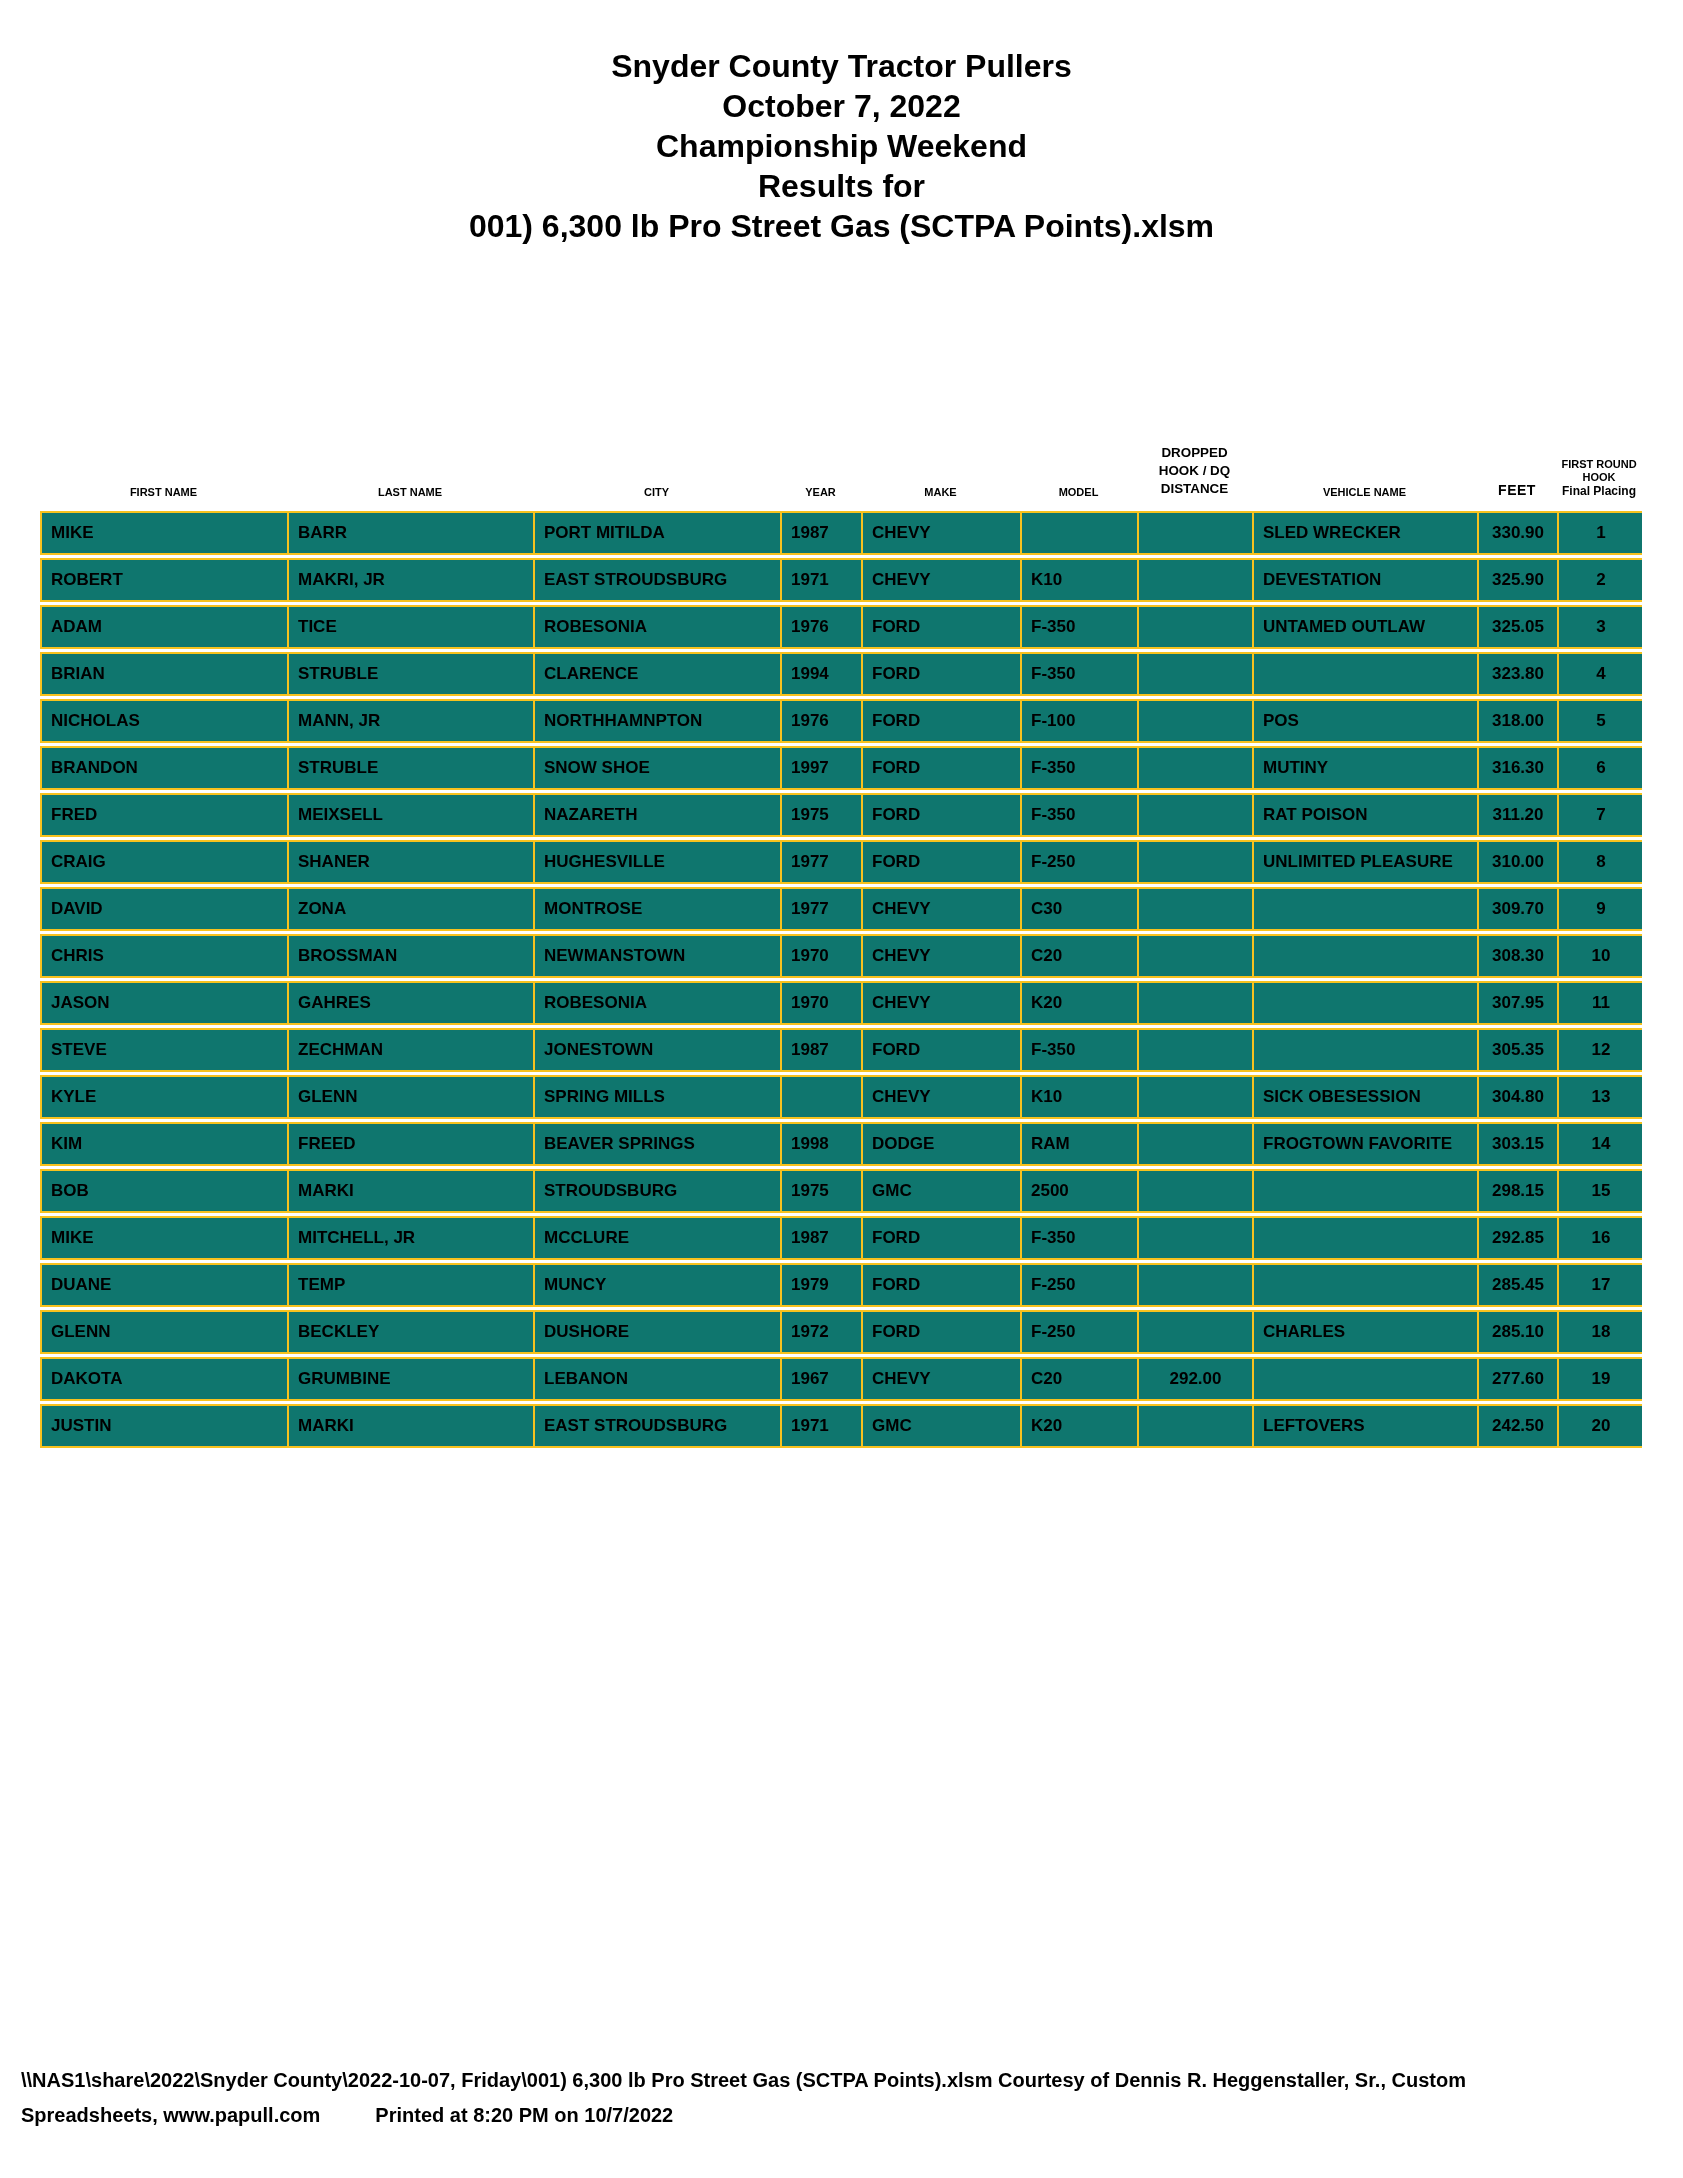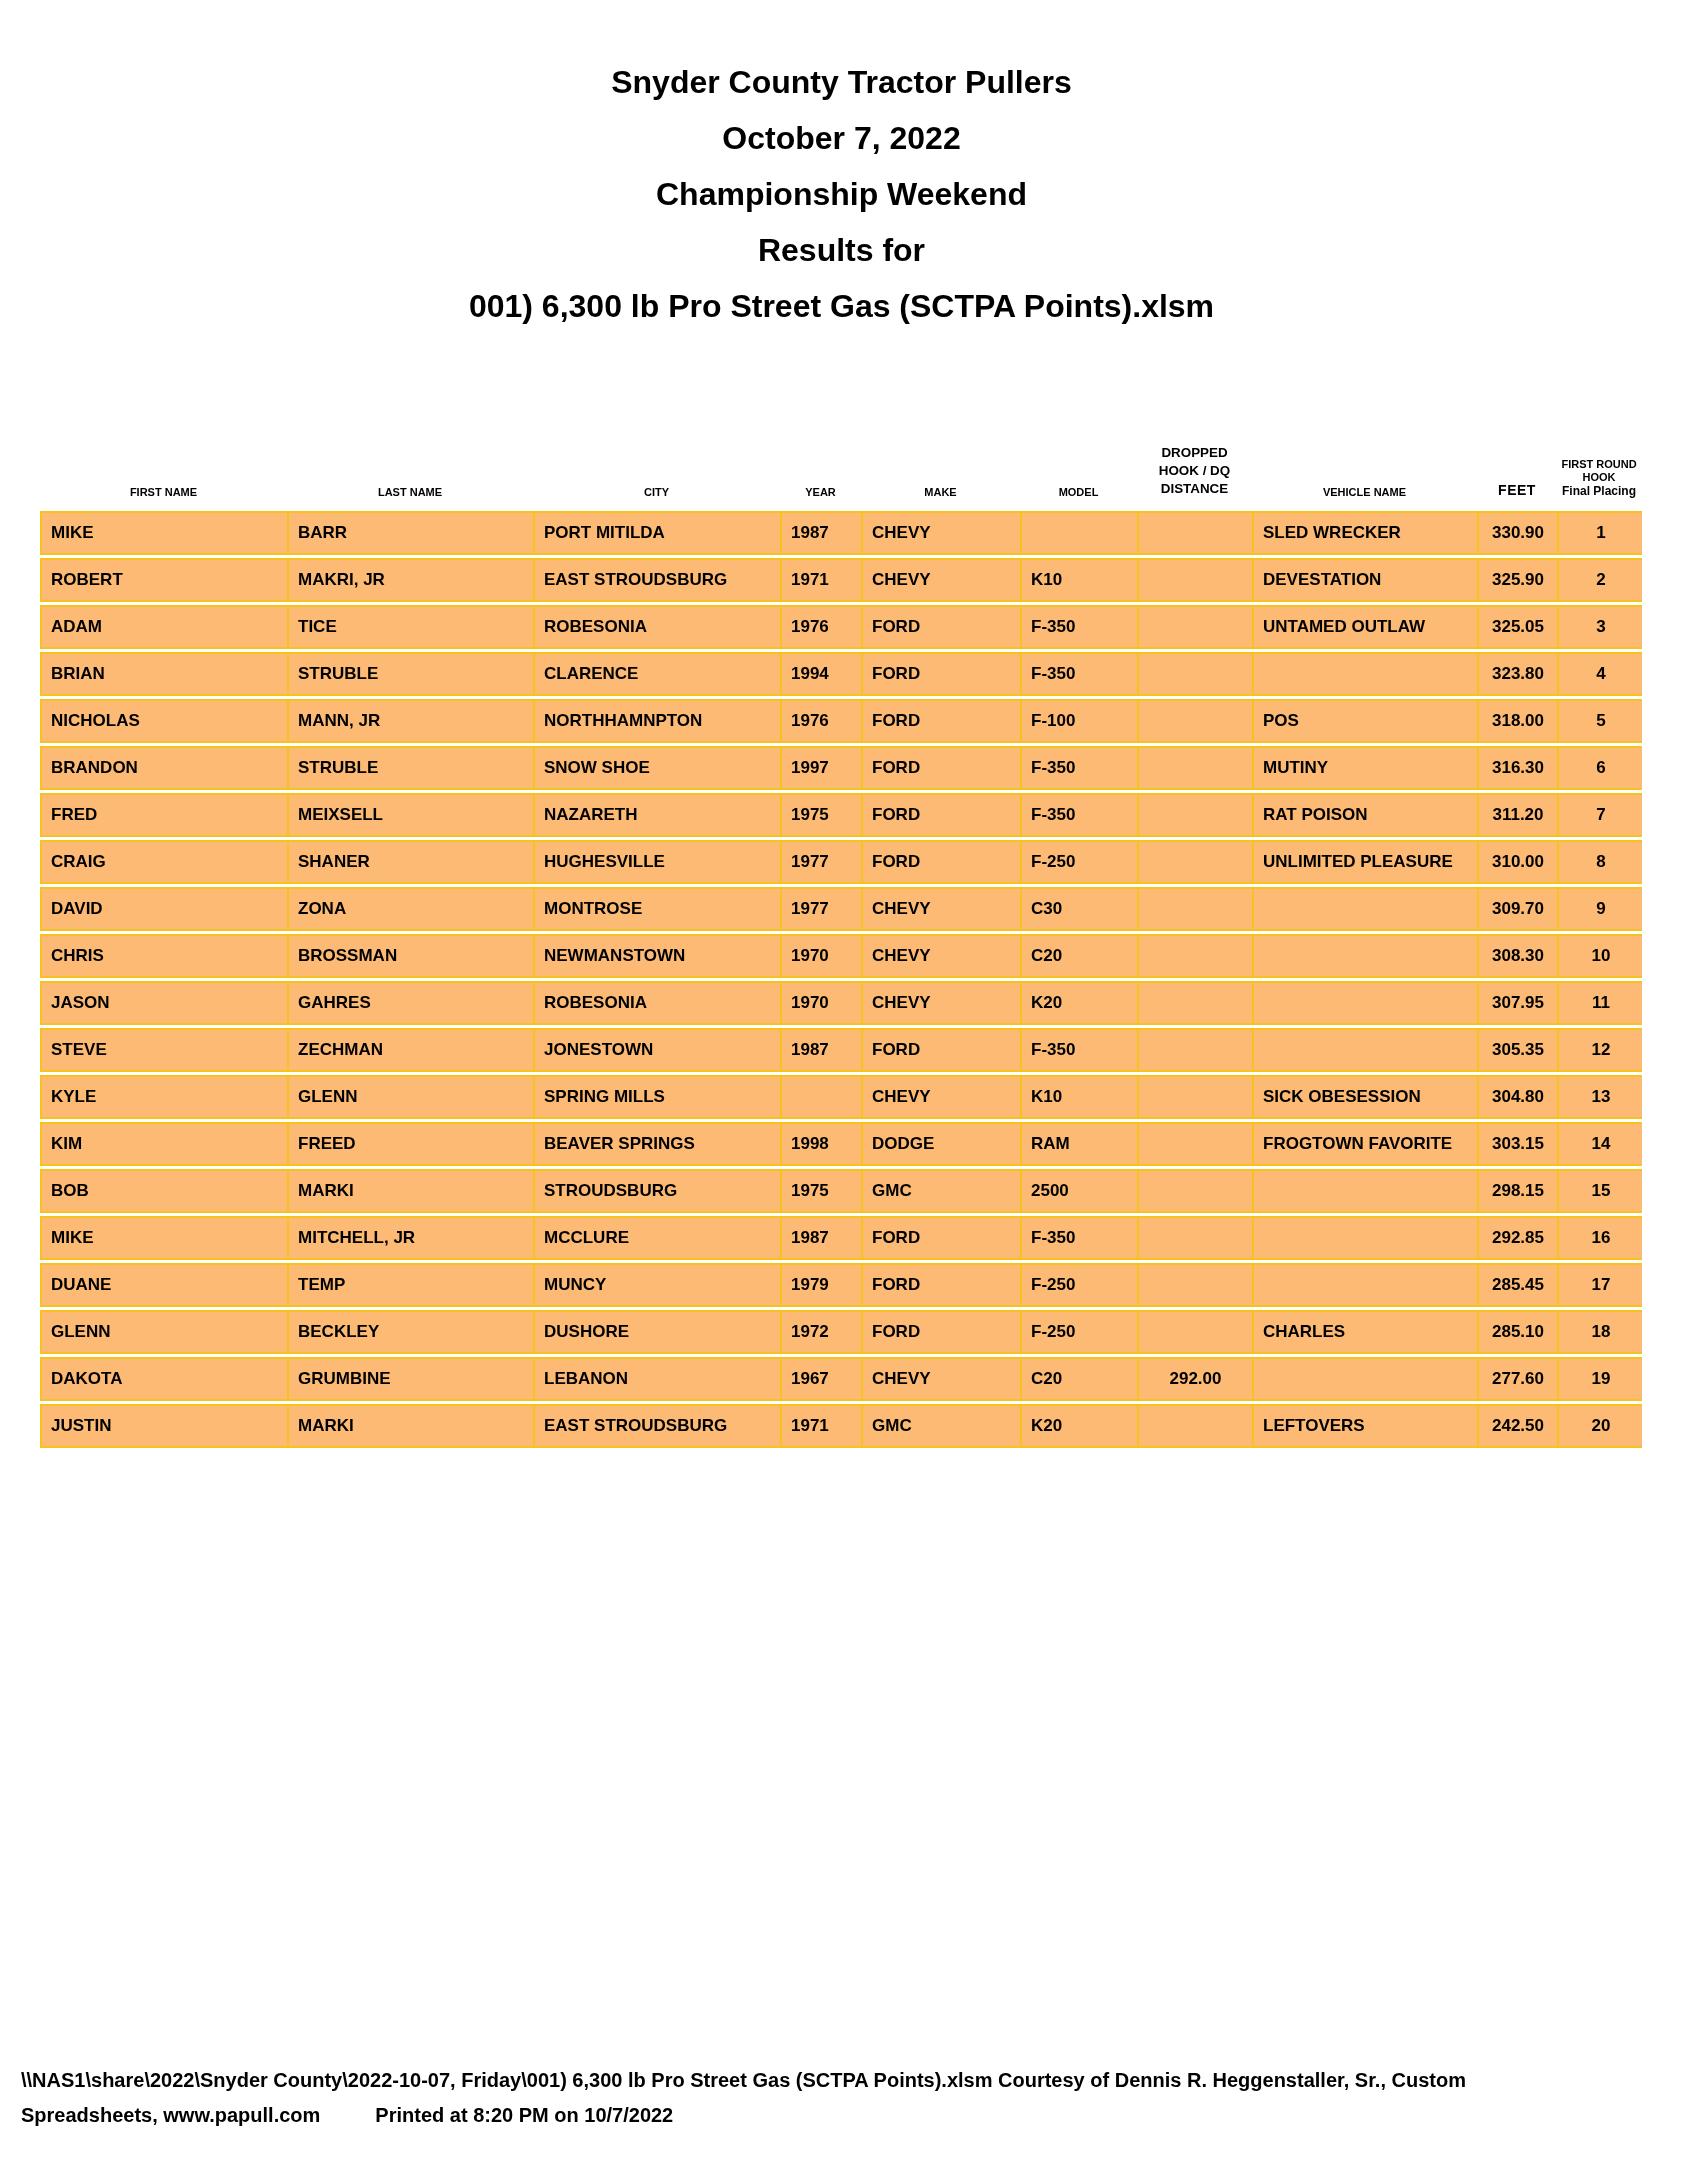--- a/index.html
+++ b/index.html
@@ -3,38 +3,38 @@
 <meta charset="utf-8">
 <style>
   :root { --gold: #F7C21E; }
   html, body { margin: 0; padding: 0; }
   body {
     width: 1683px; height: 2178px; background: #ffffff; color: #000;
     font-family: "Liberation Sans", sans-serif; font-weight: bold;
     position: relative; overflow: hidden;
   }
   .title-block { position: absolute; top: 46px; left: 0; width: 100%; text-align: center; }
-  .title-line { font-size: 32px; line-height: 40px; white-space: nowrap; margin-top: 16px; }
+  .title-line { font-size: 32px; line-height: 40px; white-space: nowrap; }
 
   .results-table { position: absolute; left: 40px; top: 414px; width: 1602px; }
 
   .header-row { display: flex; align-items: flex-end; height: 97px; }
   .hcell {
     display: flex; flex-direction: column; justify-content: flex-end; align-items: center;
     text-align: center; font-size: 11px; padding-bottom: 13px; box-sizing: border-box;
   }
   .hcell .main { white-space: pre-line; }
   .hcell.c6 { font-size: 13.4px; line-height: 18px; text-align: center; }
   .hcell.c8 { font-size: 14px; letter-spacing: 0.5px; }
   .hcell.c9 { font-size: 11px; line-height: 13px; }
   .hcell.c9 .sub { font-size: 12px; margin-top: 1px; text-align: center; }
 
   .row {
     display: flex; align-items: stretch; height: 44px; margin-bottom: 3px;
-    border: 2px solid var(--gold); border-right: none; background: #fdba74; box-sizing: border-box;
+    border: 2px solid var(--gold); border-right: none; background: #0f766e; box-sizing: border-box;
   }
   .cell {
     box-sizing: border-box; display: flex; align-items: center;
     border-right: 2px solid var(--gold); font-size: 17px; white-space: nowrap; overflow: hidden;
   }
   .cell.c9 { border-right: none; }
   .left { justify-content: flex-start; padding-left: 9px; }
   .center { justify-content: center; }
 
   .c0 { flex: 0 0 247px; }

